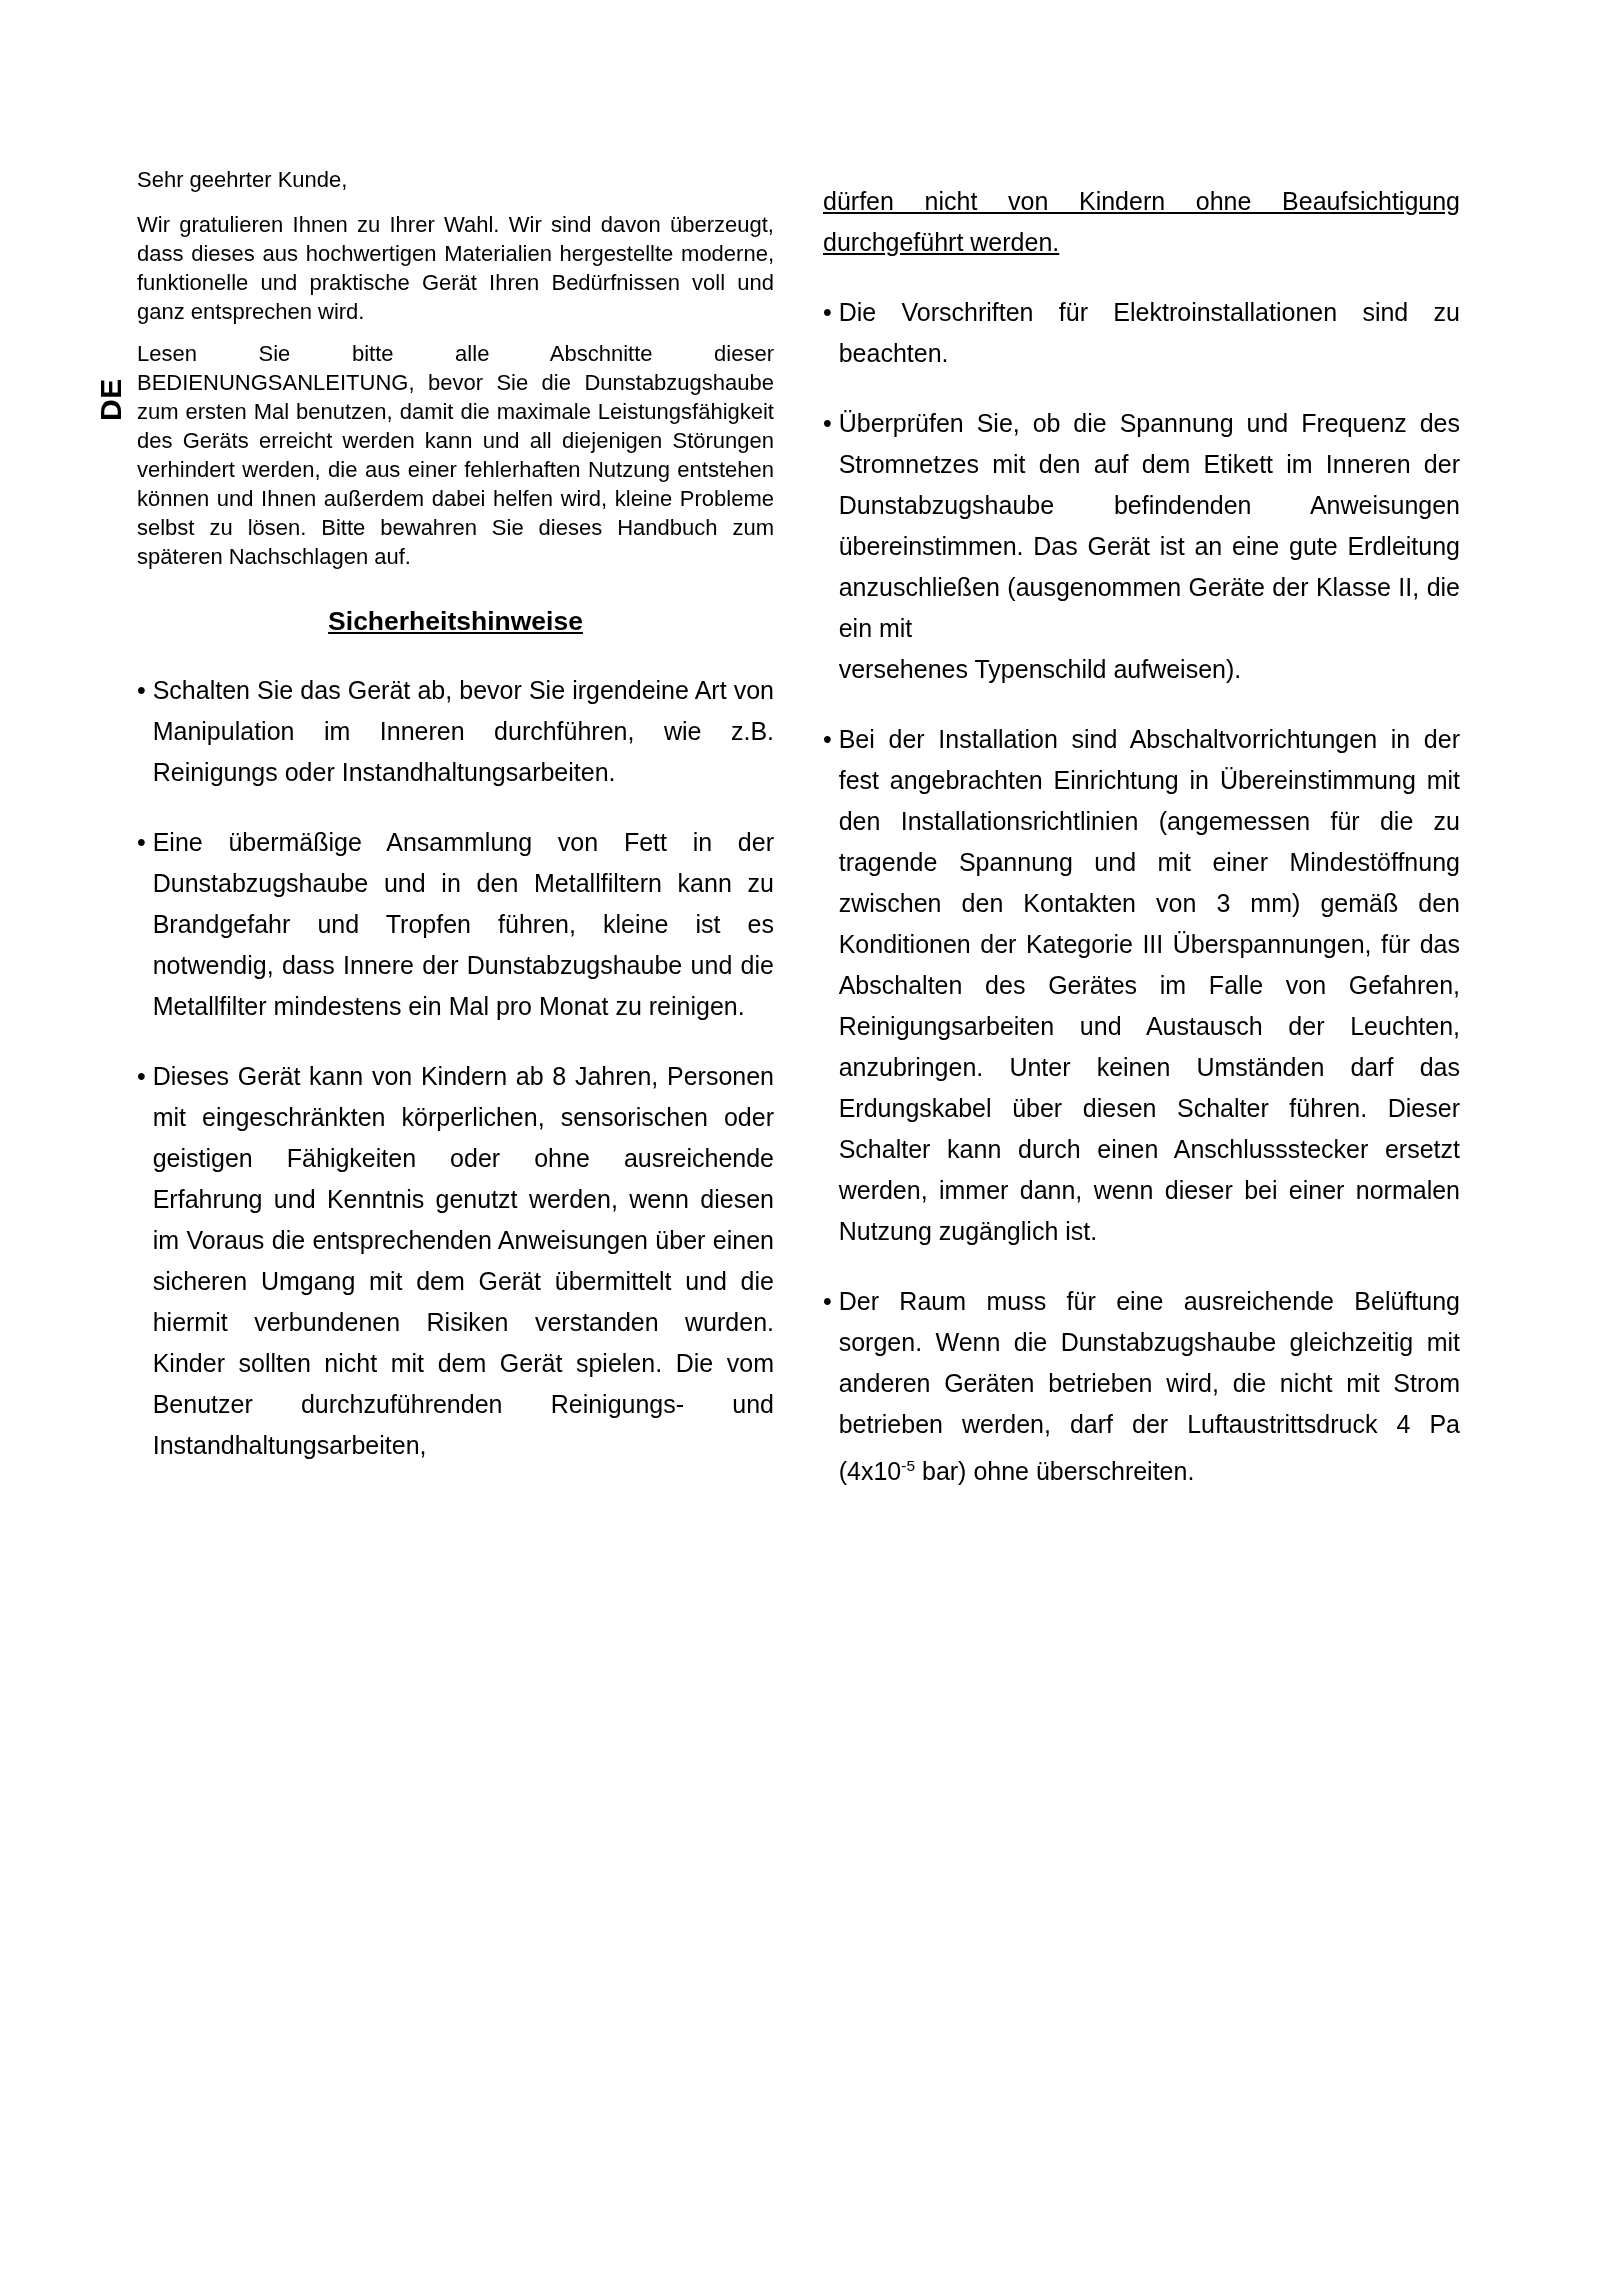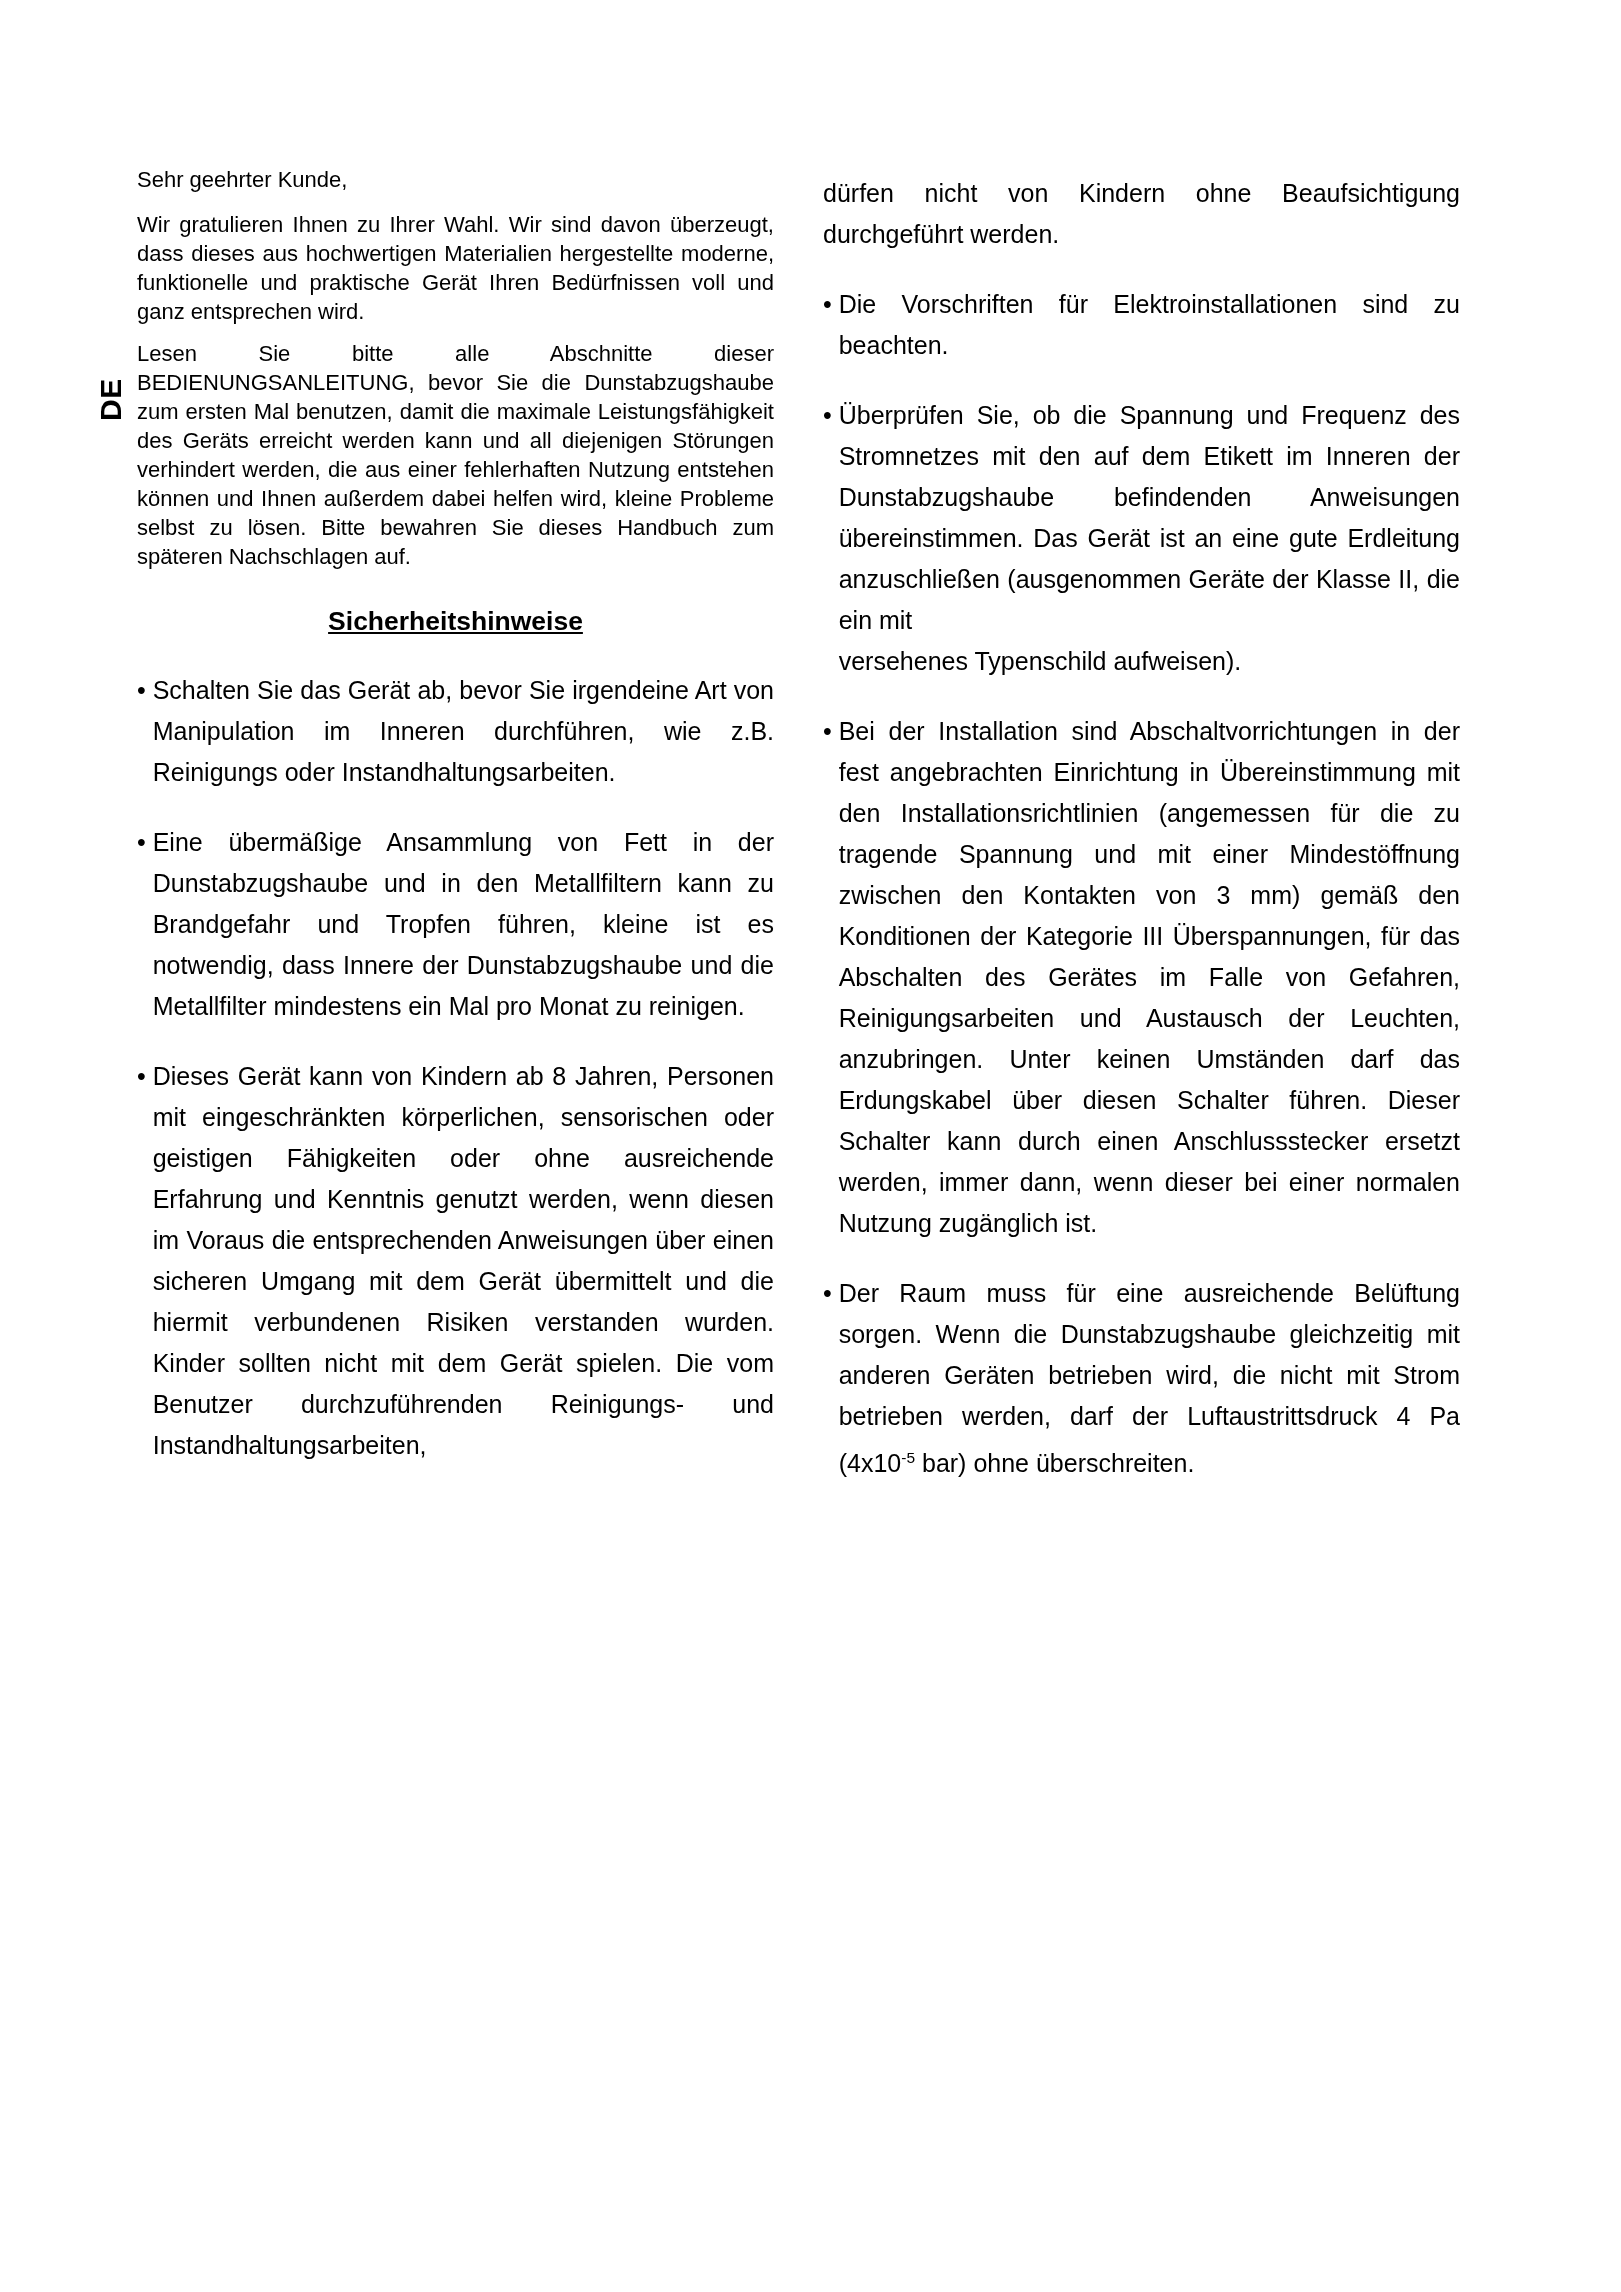--- a/index.html
+++ b/index.html
@@ -71,24 +71,25 @@
     position: absolute;
     left: 0;
     top: 0;
     font-size: 25px;
     line-height: 41px;
   }
   ul.bullets li:last-child { margin-bottom: 0; }
 
   
   p.cont {
-    margin: 8px 0 29px 0;
+    margin: 16px 0 29px 0;
     font-size: 25px;
     line-height: 41px;
     text-align: justify;
+    text-decoration: underline;
   }
   .center-line { text-align: left; display: block; }
   sup { font-size: 0.62em; vertical-align: super; }
 </style>
 </head>
 <body>
 
 <div class="page">
 
   <div class="lang-tag">DE</div>

